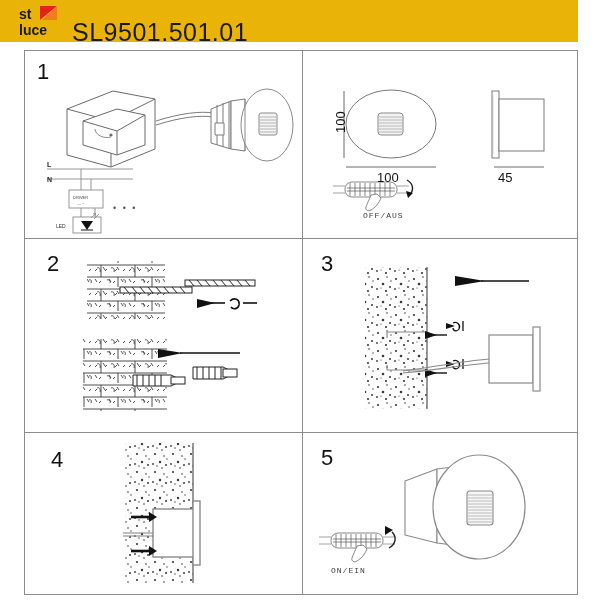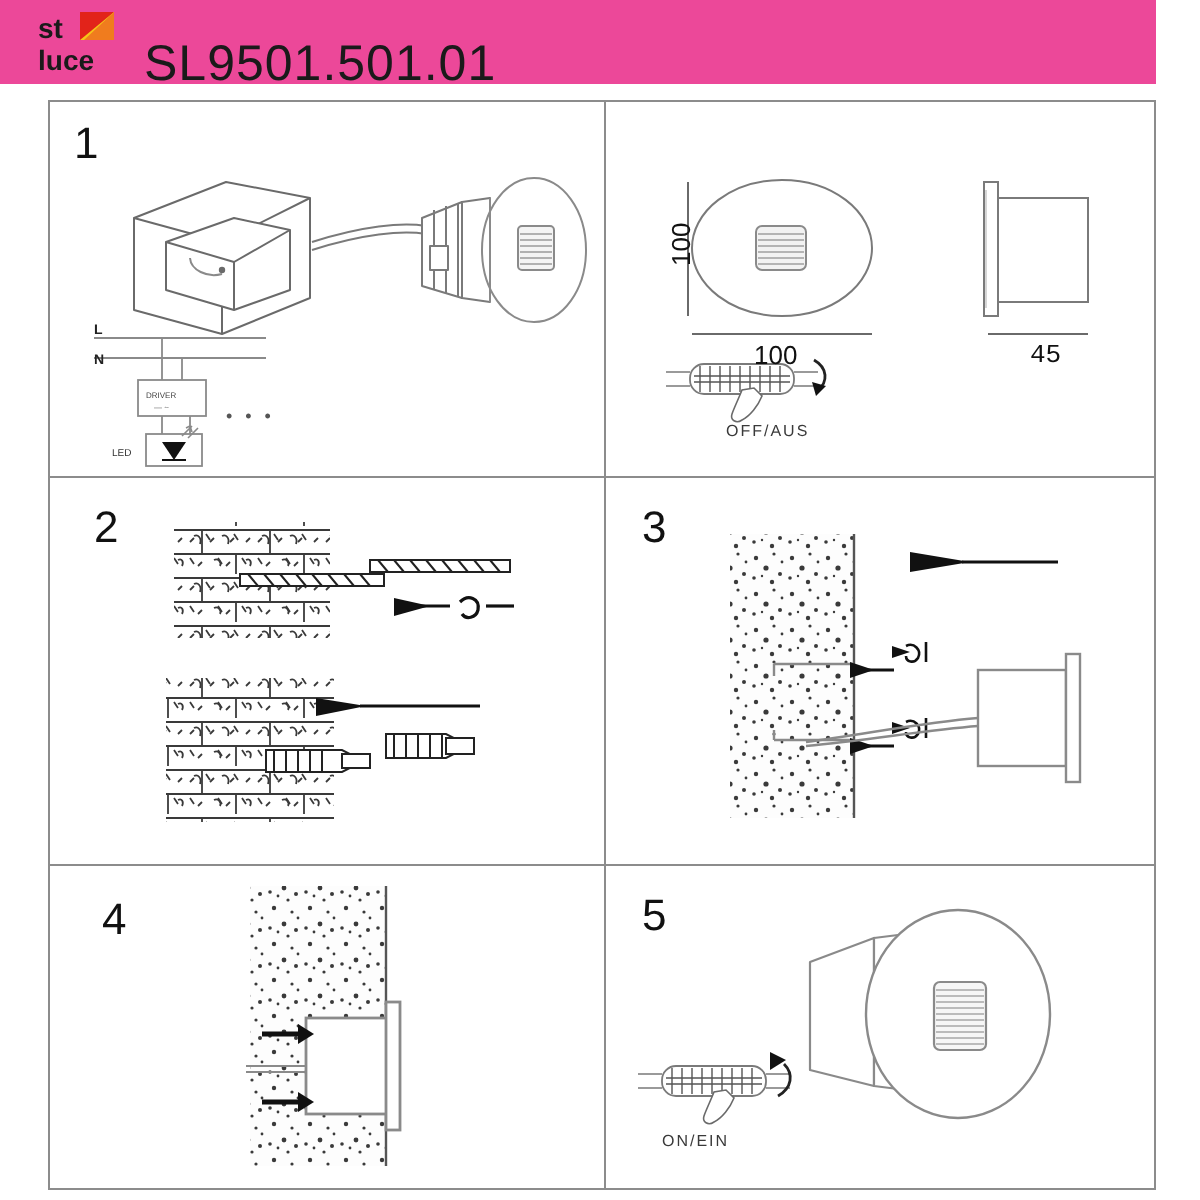--- a/index.html
+++ b/index.html
@@ -6,21 +6,21 @@
   body{
     width:600px;height:600px;background:#ffffff;
     font-family:"Liberation Sans","DejaVu Sans",sans-serif;
     overflow:hidden;position:relative;
   }
   .page{position:absolute;left:0;top:0;width:600px;height:600px;}
 
   
   .header{
     position:absolute;left:0;top:0;width:578px;height:42px;
-    background:#ec4899;display:flex;align-items:center;
+    background:#eab308;display:flex;align-items:center;
   }
   .logo{
     position:absolute;left:18px;top:5px;width:46px;height:33px;
   }
   .title{
     position:absolute;left:72px;top:18px;
     font-size:25px;letter-spacing:0.5px;color:#1a1a1a;
     font-family:"Liberation Sans","DejaVu Sans",sans-serif;
   }
 
@@ -32,21 +32,21 @@
   .panel{position:absolute;box-sizing:border-box;overflow:hidden;}
   .vline{position:absolute;width:1px;background:#8c8c8c;}
   .hline{position:absolute;height:1px;background:#8c8c8c;}
 
   .stepnum{
     position:absolute;font-size:22px;color:#111;
     font-family:"Liberation Sans","DejaVu Sans",sans-serif;
   }
   .lbl{
     position:absolute;font-size:8px;color:#3a3a3a;letter-spacing:1px;
-    font-family:Liberation Sans, sans-serif;
+    font-family:Liberation Mono, monospace;
   }
   .dim{
     position:absolute;font-size:13px;color:#111;
     font-family:"Liberation Sans","DejaVu Sans",sans-serif;
   }
   .dimv{
     position:absolute;font-size:13px;color:#111;
     transform:rotate(-90deg);transform-origin:left top;
     font-family:"Liberation Sans","DejaVu Sans",sans-serif;
   }
@@ -214,21 +214,21 @@
         </g>
         <polygon points="103,140 110,142 105,147" fill="#111111"></polygon>
 
         <g stroke="#bbbbbb" stroke-width="0.6">
           <path d="M190,44 L190,103"></path>
         </g>
       </svg>
 
       <div class="dimv" style="left:30px;top:82px;">100</div>
       <div class="dim" style="left:74px;top:119px;">100</div>
-      <div class="dim" style="left:212px;top:119px;font-family:Liberation Mono, monospace;">45</div>
+      <div class="dim" style="left:195px;top:119px;">45</div>
       <div class="lbl" style="left:60px;top:160px;">OFF/AUS</div>
     </div>
 
     <div class="panel" style="left:0;top:188px;width:277px;height:193px;">
       <div class="stepnum" style="left:22px;top:12px;">2</div>
 
       <svg width="277" height="193" viewBox="0 0 277 193" style="position:absolute;left:0;top:0;">
         <defs>
           <pattern id="brick" width="34" height="24" patternUnits="userSpaceOnUse">
             <rect width="34" height="24" fill="#ffffff"></rect>

